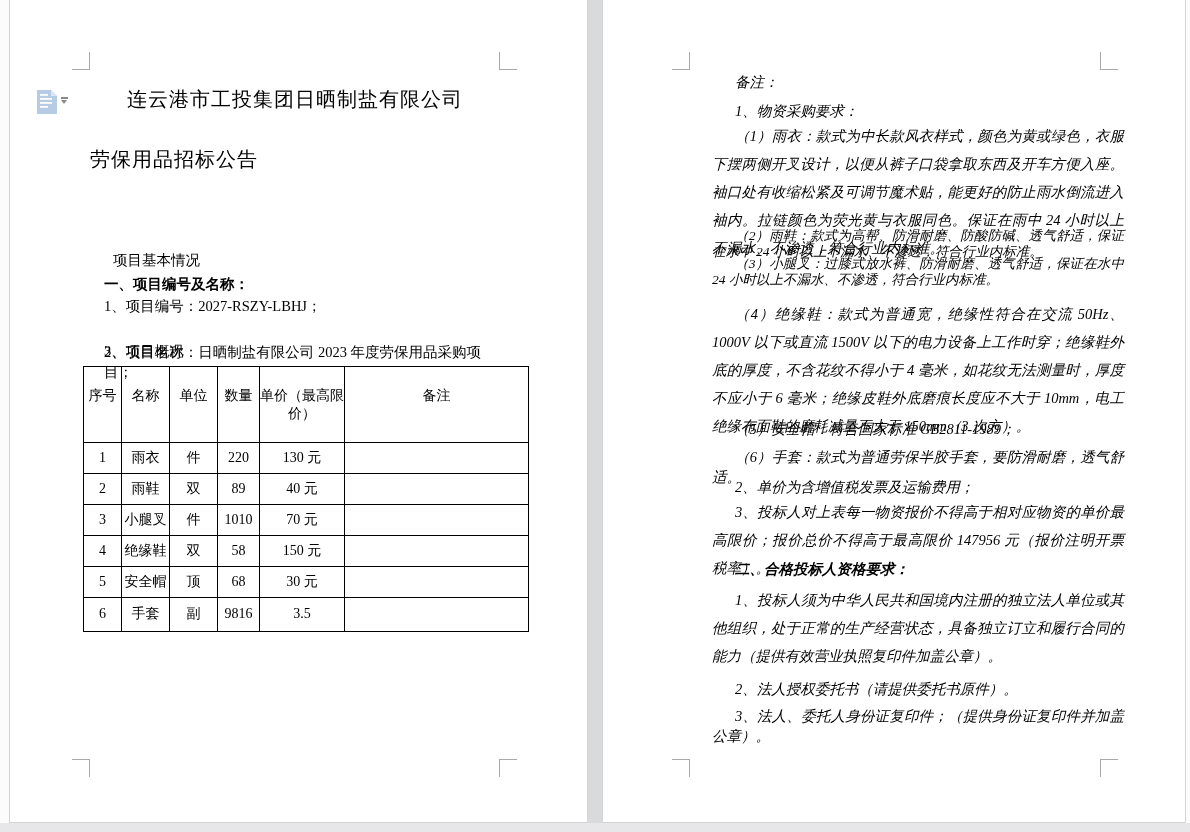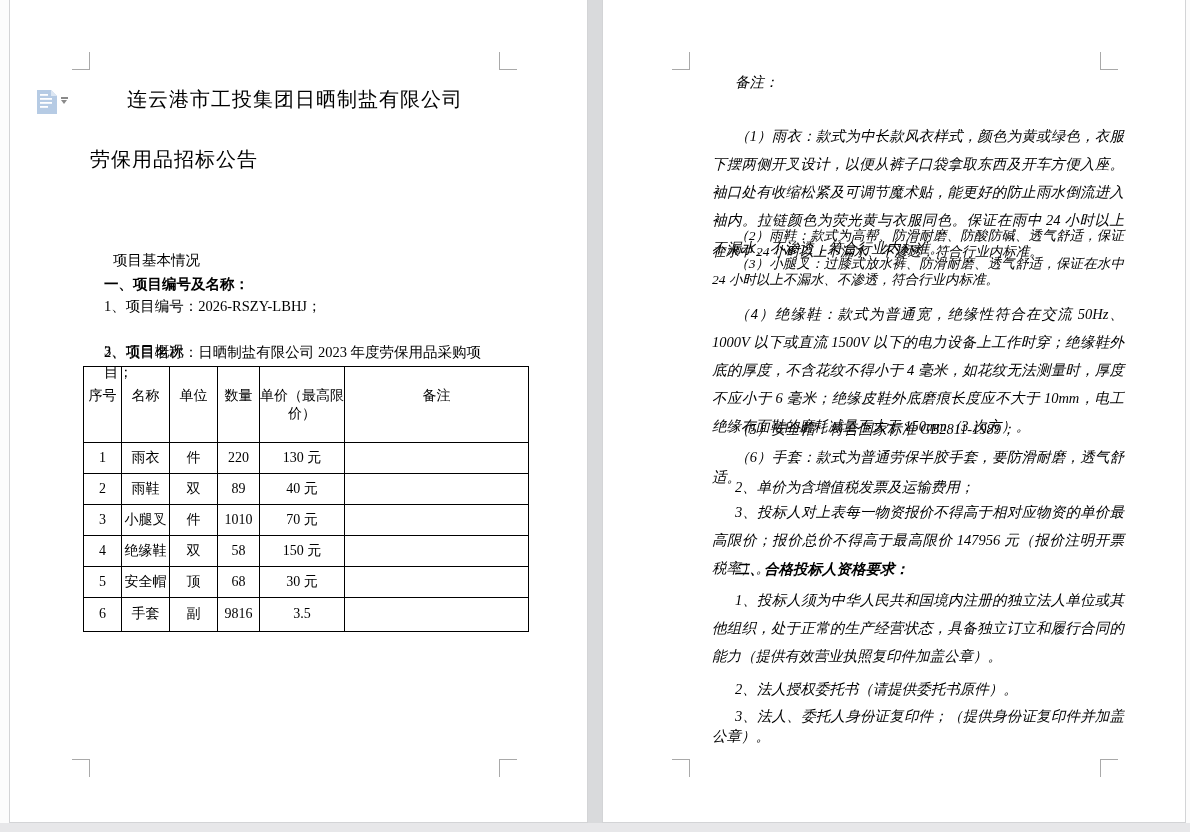--- a/index.html
+++ b/index.html
@@ -79,21 +79,21 @@
   </div>
   <div class="dd-arrow">
     <div class="bar"></div>
     <div class="tri"></div>
   </div>
 
   <div class="lp doc-title">连云港市工投集团日晒制盐有限公司</div>
   <div class="lp doc-subtitle">劳保用品招标公告</div>
   <div class="lp ind1 bold" style="top:274px;">一、项目编号及名称：</div>
   <div class="lp ind2" style="top:250px;">项目基本情况</div>
-  <div class="lp ind1" style="top:296px;">1、项目编号：2026-RSZY-LBHJ；</div>
+  <div class="lp ind1" style="top:296px;">1、项目编号：2027-RSZY-LBHJ；</div>
   <div class="lp ind1" style="top:330px;margin-top:12px;">2、项目名称：日晒制盐有限公司 2023 年度劳保用品采购项目；</div>
   <div class="lp ind1" style="top:341px;">3、项目概况</div>
 
   <table class="items-table">
     <colgroup>
       <col style="width:38px">
         <col style="width:48px">
         <col style="width:48px">
       <col style="width:42px">
         <col style="width:85px">
@@ -155,20 +155,21 @@
         <td>手套</td>
         <td>副</td>
         <td>9816</td>
         <td>3.5</td>
         <td></td>
       </tr>
     </tbody>
   </table>
 
   <div class="rp" style="top:72px;">备注：</div>
+  <div class="rp" style="top:101px;">1、物资采购要求：</div>
   <div class="rp lh28" style="top:122px;">（1）雨衣：款式为中长款风衣样式，颜色为黄或绿色，衣服下摆两侧开叉设计，以便从裤子口袋拿取东西及开车方便入座。袖口处有收缩松紧及可调节魔术贴，能更好的防止雨水倒流进入袖内。拉链颜色为荧光黄与衣服同色。保证在雨中 24 小时以上不漏水、不渗透，符合行业内标准。</div>
   <div class="rp tight" style="top:228px;">（2）雨鞋：款式为高帮、防滑耐磨、防酸防碱、透气舒适，保证在水中 24 小时以上不漏水、不渗透，符合行业内标准。</div>
   <div class="rp tight" style="top:256px;">（3）小腿叉：过膝式放水裤、防滑耐磨、透气舒适，保证在水中 24 小时以上不漏水、不渗透，符合行业内标准。</div>
   <div class="rp lh28" style="top:300px;">（4）绝缘鞋：款式为普通宽，绝缘性符合在交流 50Hz、1000V 以下或直流 1500V 以下的电力设备上工作时穿；绝缘鞋外底的厚度，不含花纹不得小于 4 毫米，如花纹无法测量时，厚度不应小于 6 毫米；绝缘皮鞋外底磨痕长度应不大于 10mm，电工绝缘布面鞋的磨耗减量不大于 150mm（3 次方）。</div>
   <div class="rp" style="top:419px;">（5）安全帽：符合国家标准 GB2811-1989；</div>
   <div class="rp" style="top:447px;">（6）手套：款式为普通劳保半胶手套，要防滑耐磨，透气舒适。</div>
   <div class="rp" style="top:477px;">2、单价为含增值税发票及运输费用；</div>
   <div class="rp lh28" style="top:498px;">3、投标人对上表每一物资报价不得高于相对应物资的单价最高限价；报价总价不得高于最高限价 147956 元（报价注明开票税率）。</div>
   <div class="rp bold" style="top:559px;">二、合格投标人资格要求：</div>
   <div class="rp lh28" style="top:586px;">1、投标人须为中华人民共和国境内注册的独立法人单位或其他组织，处于正常的生产经营状态，具备独立订立和履行合同的能力（提供有效营业执照复印件加盖公章）。</div>

